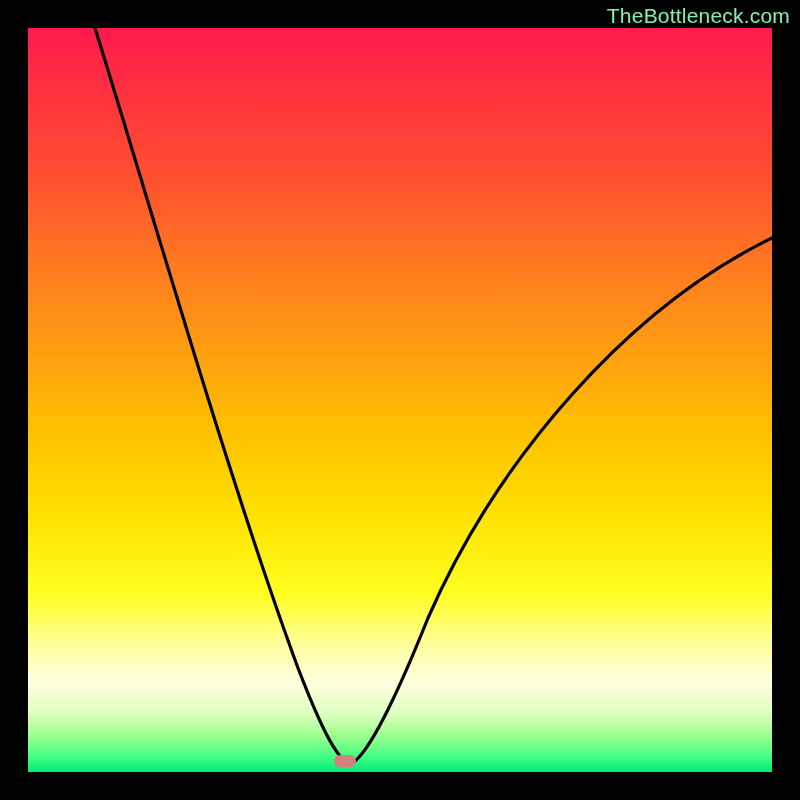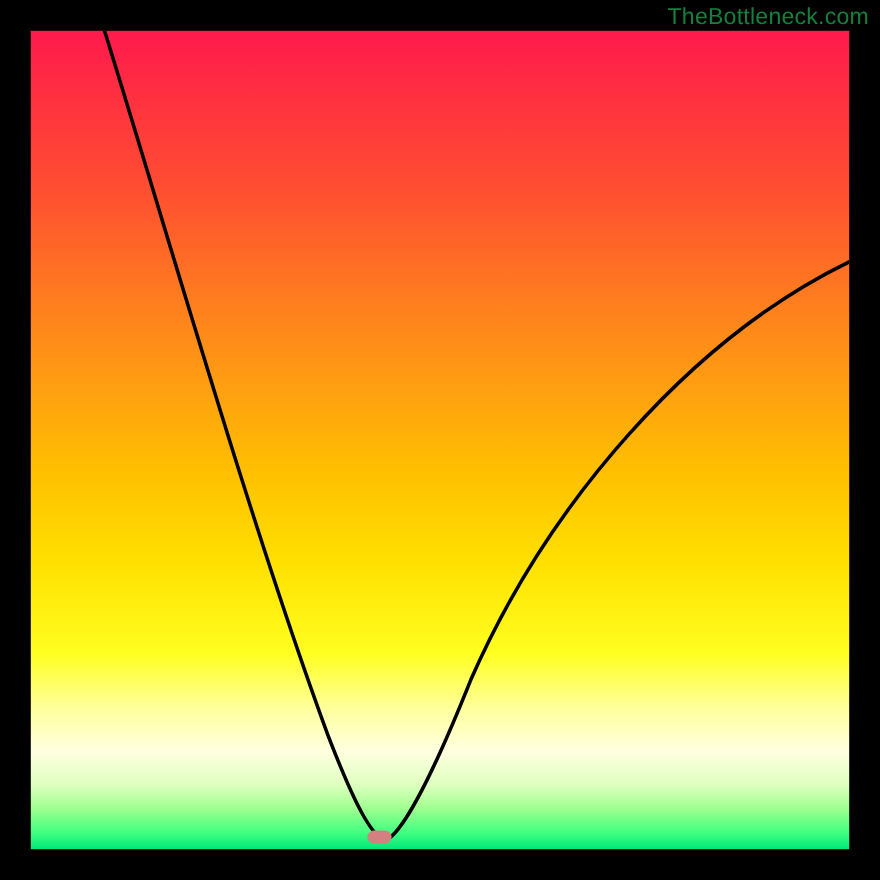--- a/index.html
+++ b/index.html
@@ -39,21 +39,21 @@
       #e0ffc0 92%,
       #a0ff90 95%,
       #40ff80 98%,
       #00e878 100%
     );
   }
   .watermark {
     position: absolute;
     top: 4px;
     right: 10px;
-    color: #15803d;
+    color: #86efac;
     font-size: 21px;
     font-weight: 500;
     letter-spacing: 0.2px;
   }
   svg.curve {
     position: absolute;
     top: 0;
     left: 0;
     width: 744px;
     height: 744px;

